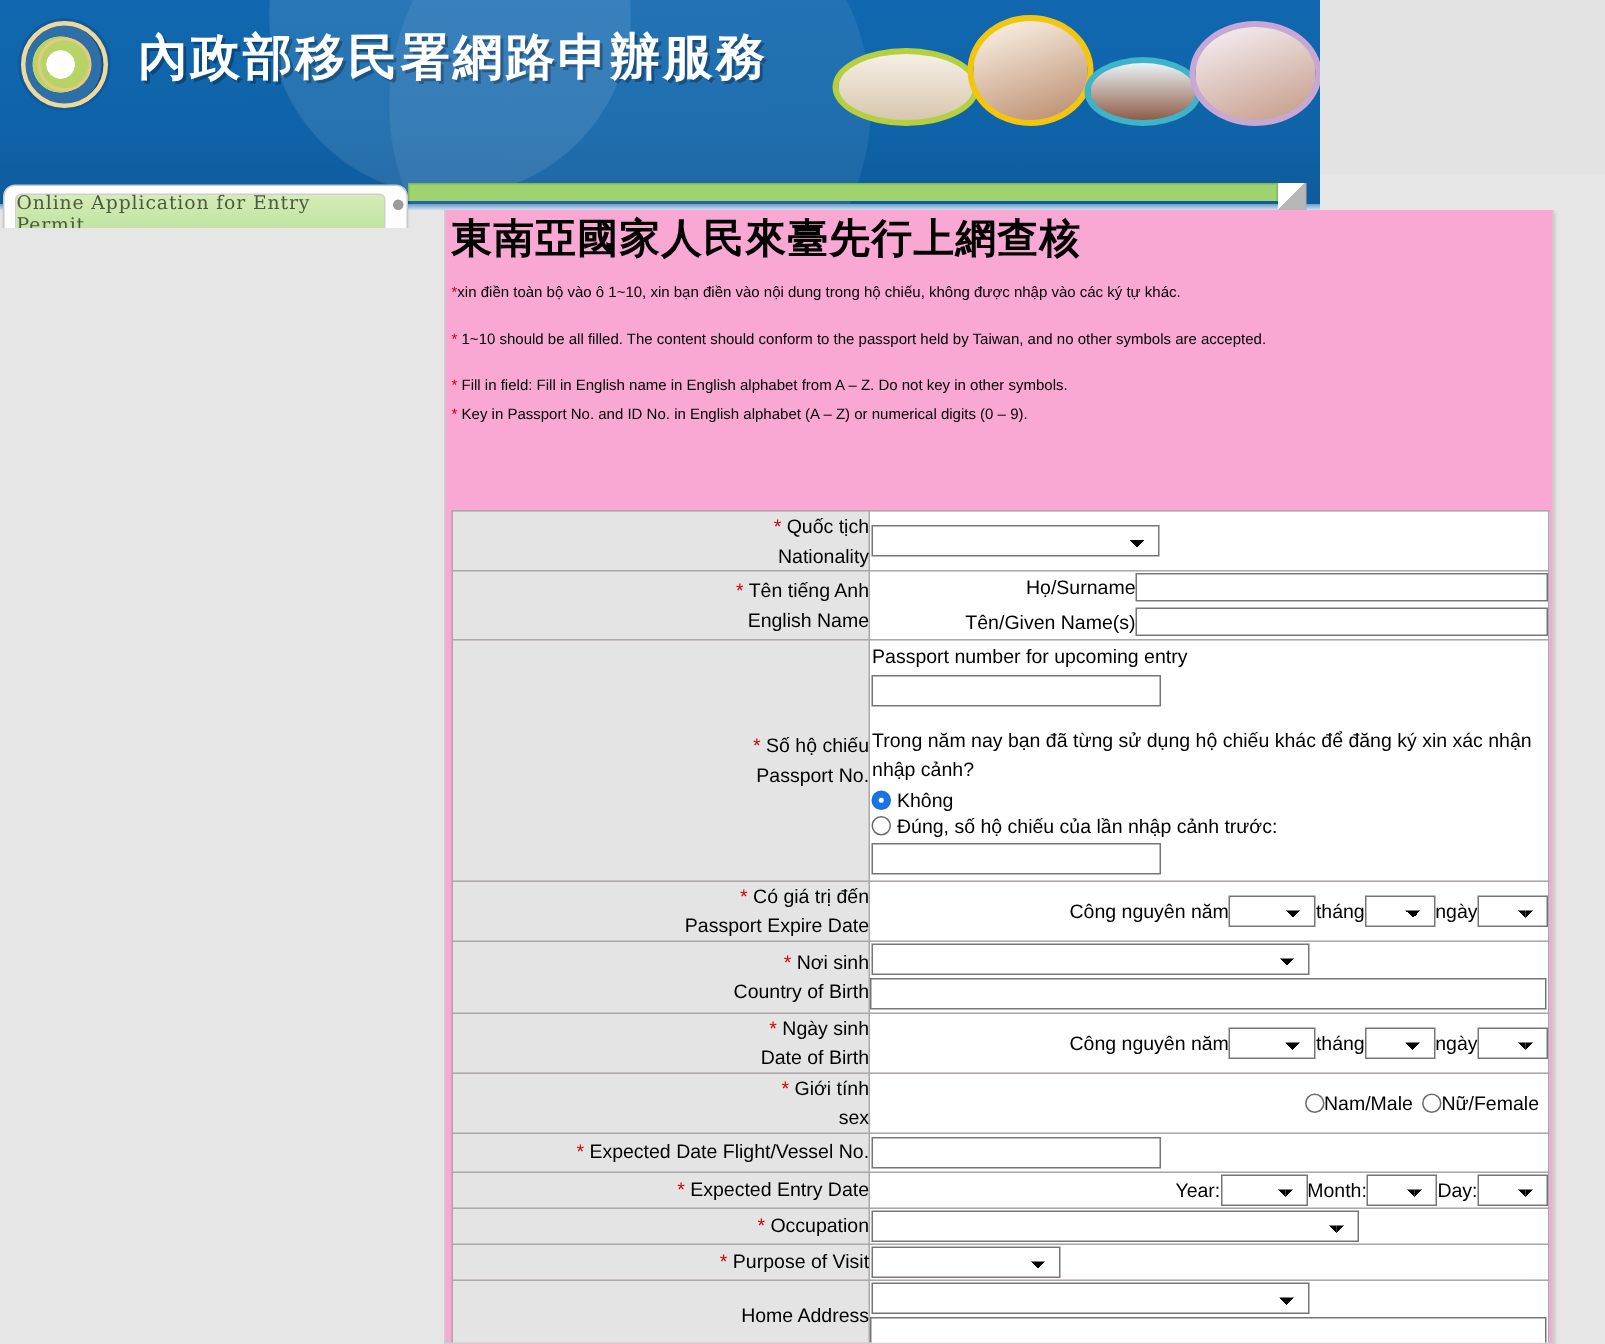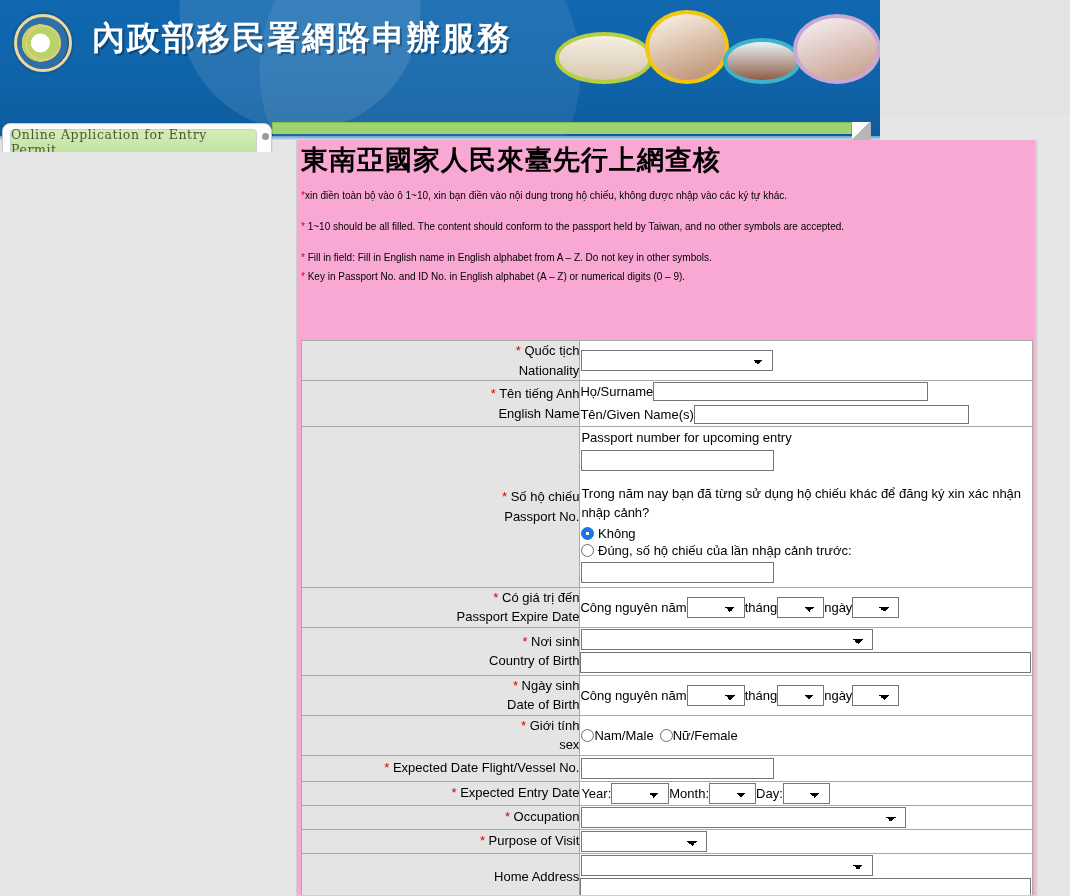--- a/index.html
+++ b/index.html
@@ -139,21 +139,21 @@
   input[type=radio]{
     -webkit-appearance:none;appearance:none;
     width:13px;height:13px;border-radius:50%;border:1px solid #6b6b6b;
     background:#fff;margin:0 0 0 0;vertical-align:-2px;box-sizing:border-box;
   }
   input[type=radio]:checked{
     border:1px solid #1a6fd4;
     background:radial-gradient(circle,#ffffff 0 22%, #1a73e8 24% 100%);
   }
   .rlabel{margin-right:6px;}
-  .nowrap{white-space:nowrap;}
+  .nowrap{white-space:nowrap;justify-content:flex-end;}
 </style>
 </head>
 <body>
 
 <div class="hdr-right-bg"></div>
 
 <div class="header">
   <div class="logo">
     <div class="ring"></div>
   </div>

